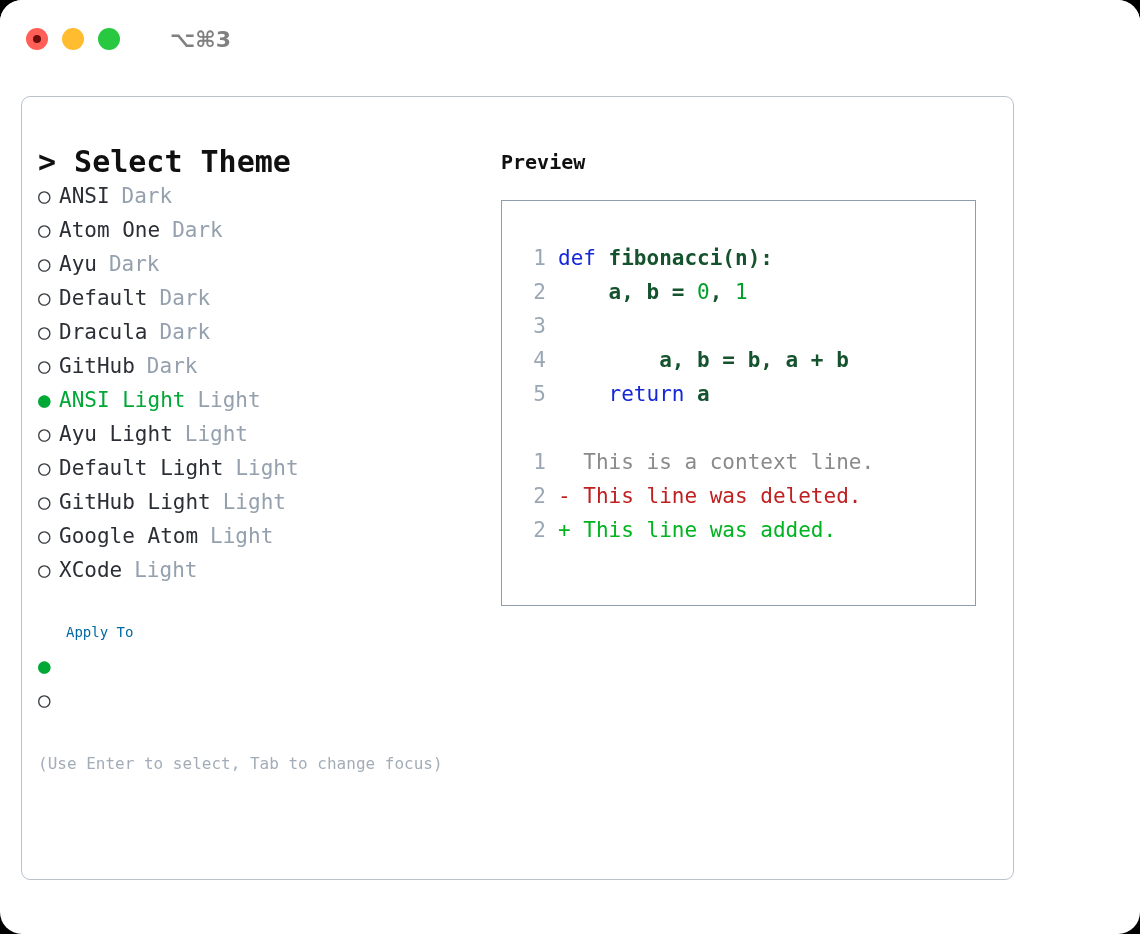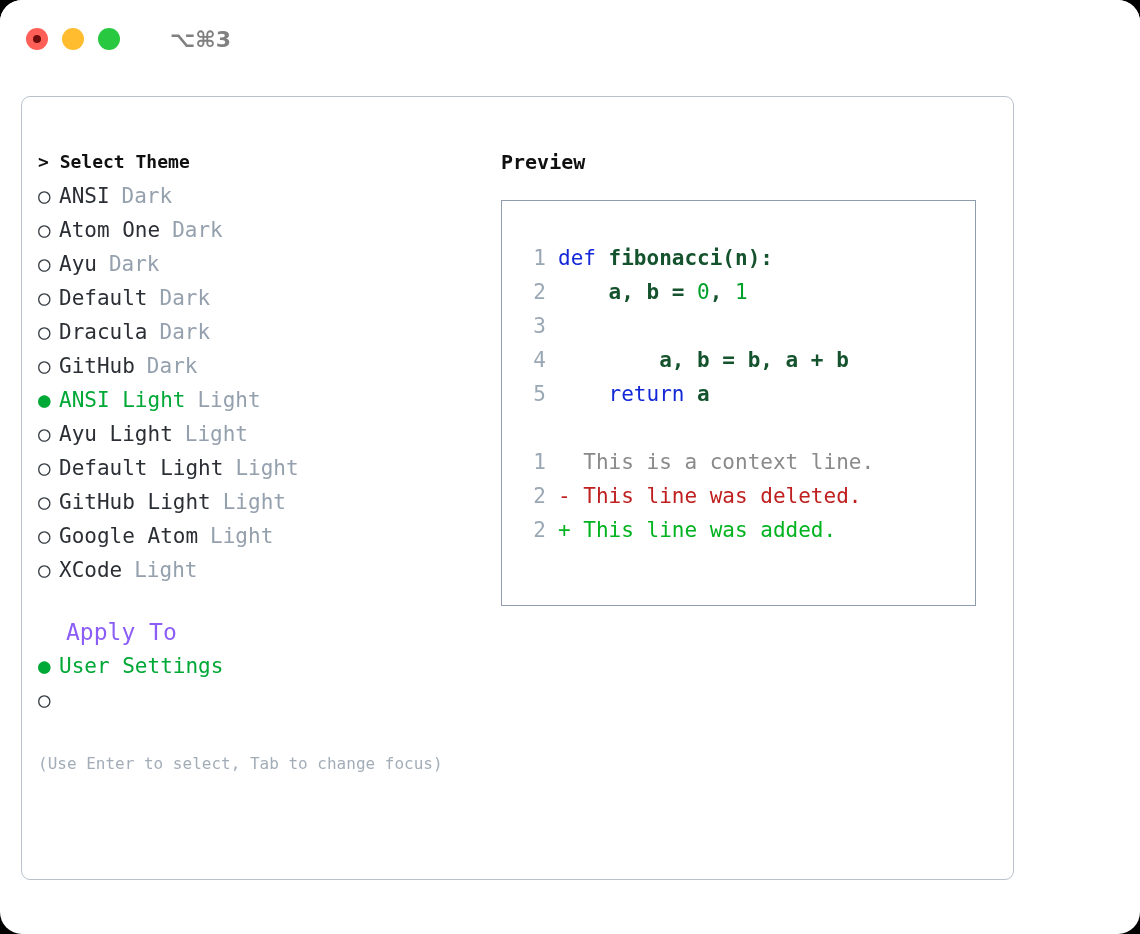--- a/index.html
+++ b/index.html
@@ -89,21 +89,21 @@
 
   
   .left-col {
     position: absolute;
     left: 16px;
     top: 48px;
     width: 440px;
   }
 
   .section-title {
-    font-size: 18px;
+    font-size: 30px;
     font-weight: bold;
     color: #101010;
     white-space: pre;
     line-height: 34px;
     height: 34px;
   }
 
   .opt-row {
     display: flex;
     align-items: baseline;
@@ -122,22 +122,22 @@
   }
   .radio.sel { color: #00a836; }
   .opt-label { color: #2b2f35; }
   .opt-label.sel { color: #00a836; }
   .opt-variant { color: #94a0ad; margin-left: 12px; }
 
   .subsection {
     margin-top: 28px;
   }
   .subsection-title {
-    font-size: 23px;
-    color: #8b5cf6;
+    font-size: 14px;
+    color: #0369a1;
     line-height: 34px;
     height: 34px;
     padding-left: 28px;
     white-space: pre;
   }
 
   .hint {
     margin-top: 30px;
     font-size: 16px;
     color: #a3adb8;
@@ -233,21 +233,21 @@
             <div class="opt-row"><span class="radio">○</span><span class="opt-label">Ayu Light</span><span class="opt-variant">Light</span></div>
             <div class="opt-row"><span class="radio">○</span><span class="opt-label">Default Light</span><span class="opt-variant">Light</span></div>
             <div class="opt-row"><span class="radio">○</span><span class="opt-label">GitHub Light</span><span class="opt-variant">Light</span></div>
             <div class="opt-row"><span class="radio">○</span><span class="opt-label">Google Atom</span><span class="opt-variant">Light</span></div>
             <div class="opt-row"><span class="radio">○</span><span class="opt-label">XCode</span><span class="opt-variant">Light</span></div>
           </div>
 
         <div class="subsection">
           <div class="subsection-title">Apply To</div>
           <div id="apply-list">
-              <div class="opt-row"><span class="radio sel">●</span><span class="opt-label sel">User Settings</span></div>
+              <div class="opt-row"><span class="radio sel">●</span></div>
               <div class="opt-row"><span class="radio">○</span></div>
             </div>
         </div>
 
         <div class="hint">(Use Enter to select, Tab to change focus)</div>
       </div>
 
       <div class="right-col">
         <div class="preview-title">Preview</div>
 

